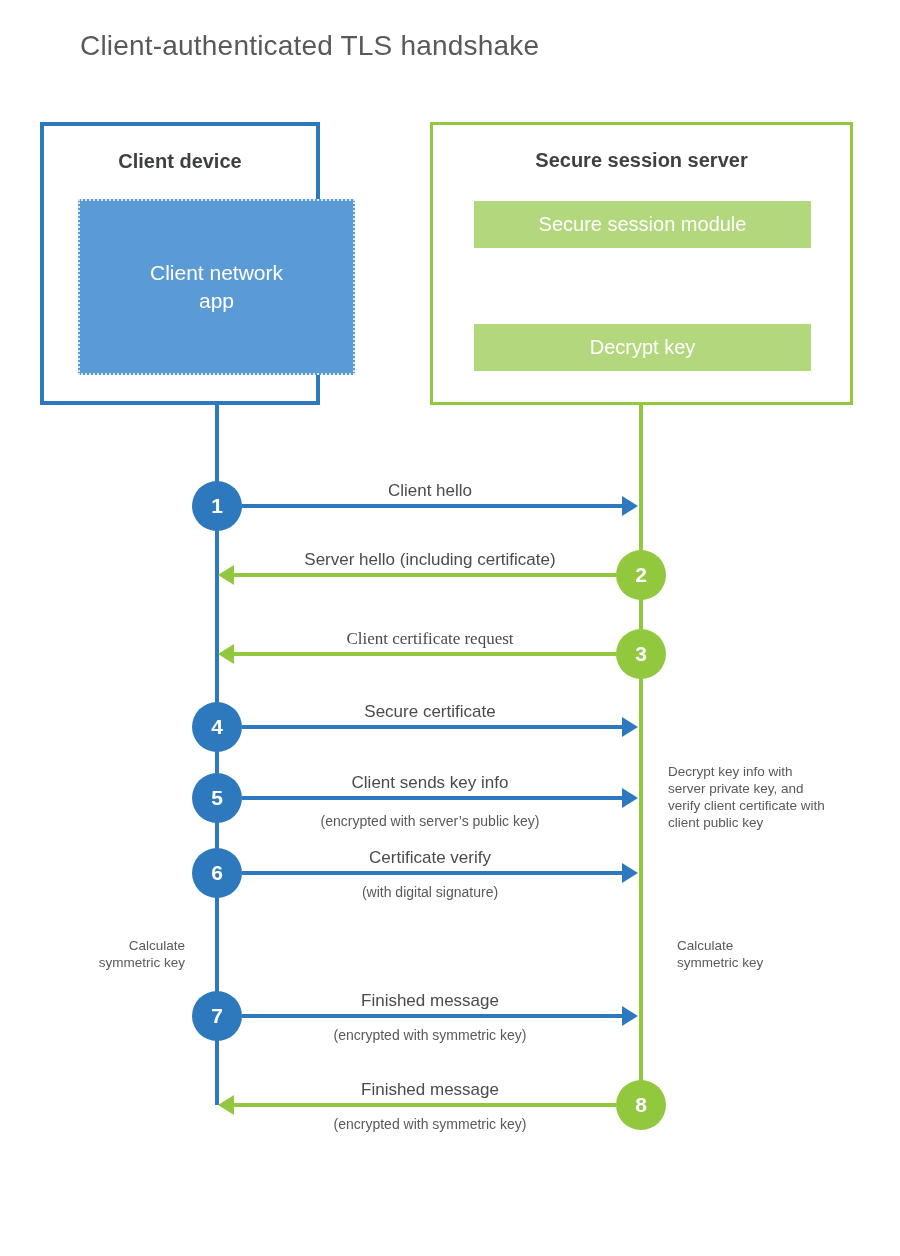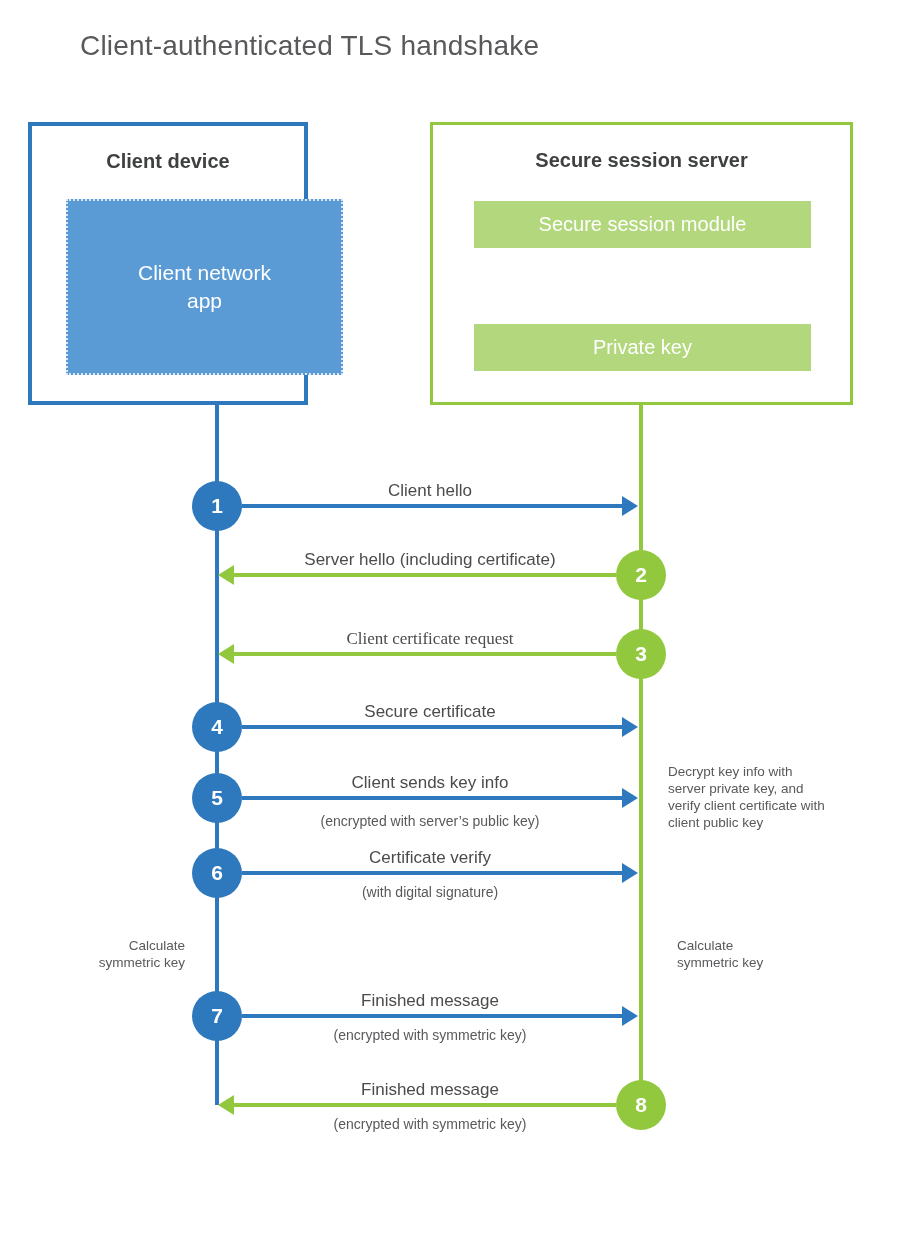--- a/index.html
+++ b/index.html
@@ -14,21 +14,21 @@
   }
   *{margin:0;padding:0;box-sizing:border-box;}
   html,body{background:#fff;}
   body{font-family:"Liberation Sans","DejaVu Sans",sans-serif;}
   .canvas{position:relative;width:900px;height:1256px;background:#ffffff;overflow:hidden;}
 
   .title{position:absolute;left:36px;top:30px;font-size:28px;font-weight:400;color:var(--title-ink);letter-spacing:0.2px;margin-left:44px;}
 
   
   .box{position:absolute;top:122px;height:283px;background:#fff;}
-  .client-box{left:28px;width:280px;border:4px solid var(--blue);}
+  .client-box{left:40px;width:280px;border:4px solid var(--blue);}
   .server-box{left:430px;width:423px;border:3px solid var(--green);}
   .box-title{position:absolute;left:0;right:0;top:24px;text-align:center;font-size:20px;font-weight:bold;color:var(--heading-ink);}
   .app-box{position:absolute;left:34px;top:73px;width:277px;height:176px;background:var(--blue-fill);border:2px dotted #d9e8f6;display:flex;align-items:center;justify-content:center;}
   .app-box span{display:block;width:170px;text-align:center;font-size:21px;line-height:28px;color:#ffffff;}
   .bar{position:absolute;left:41px;width:337px;height:47px;background:var(--green-fill);display:flex;align-items:center;justify-content:center;font-size:20px;color:#ffffff;}
 
   
   .lifeline{position:absolute;width:4px;top:405px;height:700px;}
   .lifeline.blue{left:215px;background:var(--blue);}
   .lifeline.green{left:639px;background:var(--green);}
@@ -67,21 +67,21 @@
   <div class="box client-box">
     <div class="box-title">Client device</div>
     <div class="app-box">
       <span>Client network app</span>
     </div>
   </div>
 
   <div class="box server-box">
     <div class="box-title">Secure session server</div>
     <div class="bar" style="top:76px;">Secure session module</div>
-    <div class="bar" style="top:199px;">Private key</div>
+    <div class="bar" style="top:199px;">Decrypt key</div>
   </div>
 
   <div class="lifeline blue"></div>
   <div class="lifeline green"></div>
 
   <div class="arrow right" style="top:504px;"></div>
   <div class="circle blue" style="top:481px;">1</div>
   <div class="msg-label" style="top:481px;">Client hello</div>
 
   <div class="arrow left" style="top:573px;"></div>

